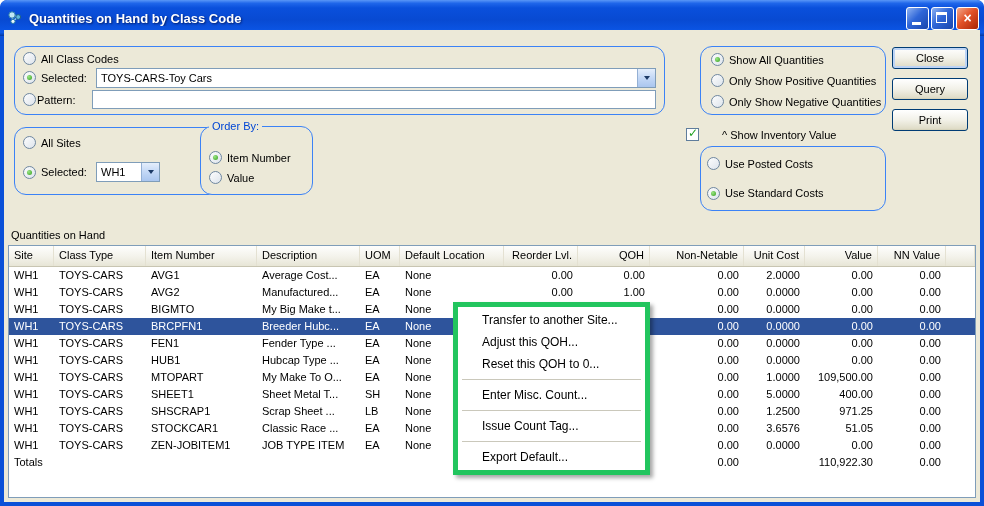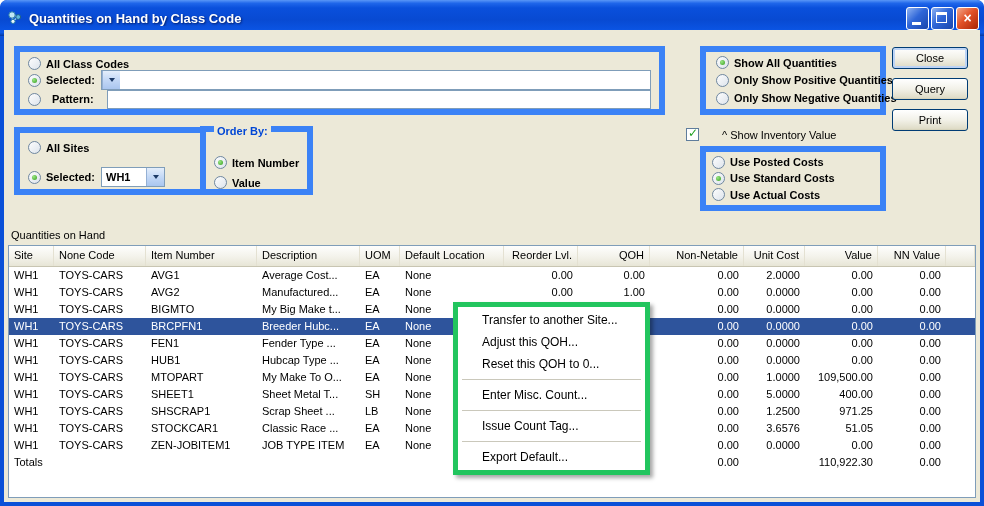--- a/index.html
+++ b/index.html
@@ -19,21 +19,21 @@
     align-items:center;justify-content:center;cursor:default;}
   .tb-btn.min,.tb-btn.max{background:linear-gradient(135deg,#8fb3f2 0%,#2f66d8 45%,#1a46ac 100%);}
   .tb-btn.closebtn{background:linear-gradient(135deg,#f2a98c 0%,#e25228 45%,#a82405 100%);}
   .glyph-min{position:absolute;left:5px;bottom:4px;width:9px;height:3px;background:#fff;}
   .glyph-max{position:absolute;left:4px;top:4px;width:11px;height:11px;border:1px solid #fff;border-top-width:3px;box-sizing:border-box;}
   .glyph-x{color:#fff;font-size:14px;font-weight:bold;line-height:1;}
 
   
   .client{position:absolute;top:30px;left:4px;right:4px;bottom:4px;background:#ece9d8;font-size:11px;color:#000;}
 
-  .groupbox{position:absolute;border:6px solid #3b82f6;border-radius:0;box-sizing:border-box;background:#ece9d8;font-weight:bold;}
+  .groupbox{position:absolute;border:1px solid #3b82f6;border-radius:12px;box-sizing:border-box;background:#ece9d8;}
   .g-class{left:10px;top:16px;width:651px;height:69px;padding:5px 8px;display:flex;flex-direction:column;justify-content:space-between;}
   .g-qty{left:696px;top:16px;width:186px;height:69px;padding:2px 10px;display:flex;flex-direction:column;justify-content:space-around;}
   .g-sites{left:10px;top:97px;width:208px;height:68px;padding:8px;display:flex;flex-direction:column;gap:13px;}
   .g-order{left:196px;top:96px;width:113px;height:69px;padding:24px 8px 0;}
   .g-costs{left:696px;top:116px;width:186px;height:65px;padding:2px 6px;display:flex;flex-direction:column;justify-content:space-around;}
   .gcaption{position:absolute;top:-7px;left:8px;background:#ece9d8;padding:0 3px;color:#0046d5;}
 
   .frow{display:flex;align-items:center;gap:5px;}
   .g-order .frow{margin-bottom:7px;}
   .flabel{white-space:nowrap;}
@@ -120,27 +120,28 @@
       <div class="frow">
         <span class="radio"></span>
         <span class="flabel">All Class Codes</span>
       </div>
       <div class="frow">
         <span style="display:flex;align-items:center;gap:5px;">
           <span class="radio checked"></span>
           <span class="flabel lblw">Selected:</span>
         </span>
         <span class="combo grow">
+          <span class="combo-text">TOYS-CARS-Toy Cars</span>
           <span class="combo-btn">
               <span class="arrow-down"></span>
             </span>
         </span>
       </div>
       <div class="frow">
-        <span style="display:flex;align-items:flex-start;gap:11px;">
+        <span style="display:flex;align-items:center;gap:1px;">
           <span class="radio"></span>
           <span class="flabel lblw">Pattern:</span>
         </span>
         <input class="textbox grow" value="" style="">
       </div>
     </div>
 
     <div class="groupbox g-qty">
       <div class="frow">
         <span class="radio checked"></span>
@@ -198,32 +199,28 @@
 
     <div class="groupbox g-costs">
       <div class="frow">
         <span class="radio"></span>
         <span class="flabel">Use Posted Costs</span>
       </div>
       <div class="frow">
         <span class="radio checked"></span>
         <span class="flabel">Use Standard Costs</span>
       </div>
-      <div class="frow">
-        <span class="radio"></span>
-        <span class="flabel">Use Actual Costs</span>
-      </div>
     </div>
 
     <div class="table-caption">Quantities on Hand</div>
 
     <div class="table">
       <div class="thead">
         <div class="cell c0">Site</div>
-        <div class="cell c1">None Code</div>
+        <div class="cell c1">Class Type</div>
         <div class="cell c2">Item Number</div>
         <div class="cell c3">Description</div>
         <div class="cell c4">UOM</div>
         <div class="cell c5">Default Location</div>
         <div class="cell c6 num">Reorder Lvl.</div>
         <div class="cell c7 num">QOH</div>
         <div class="cell c8 num">Non-Netable</div>
         <div class="cell c9 num">Unit Cost</div>
         <div class="cell c10 num">Value</div>
         <div class="cell c11 num">NN Value</div>

